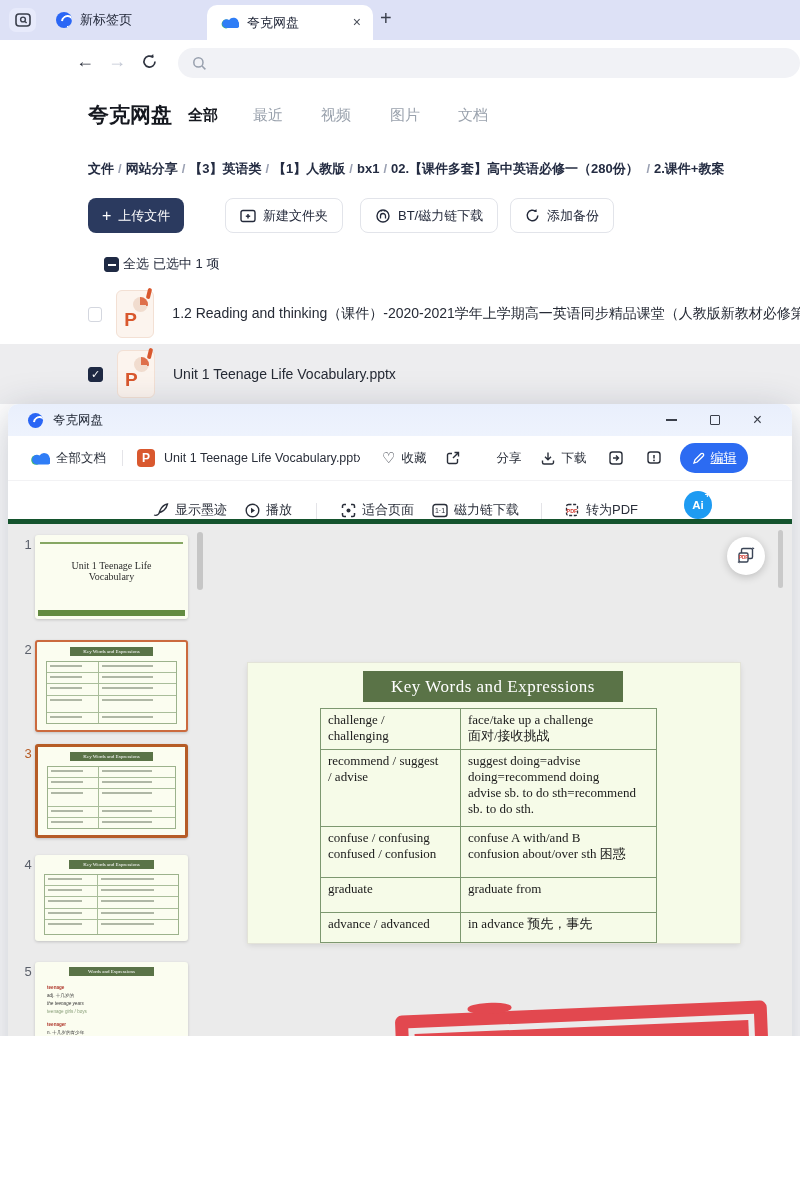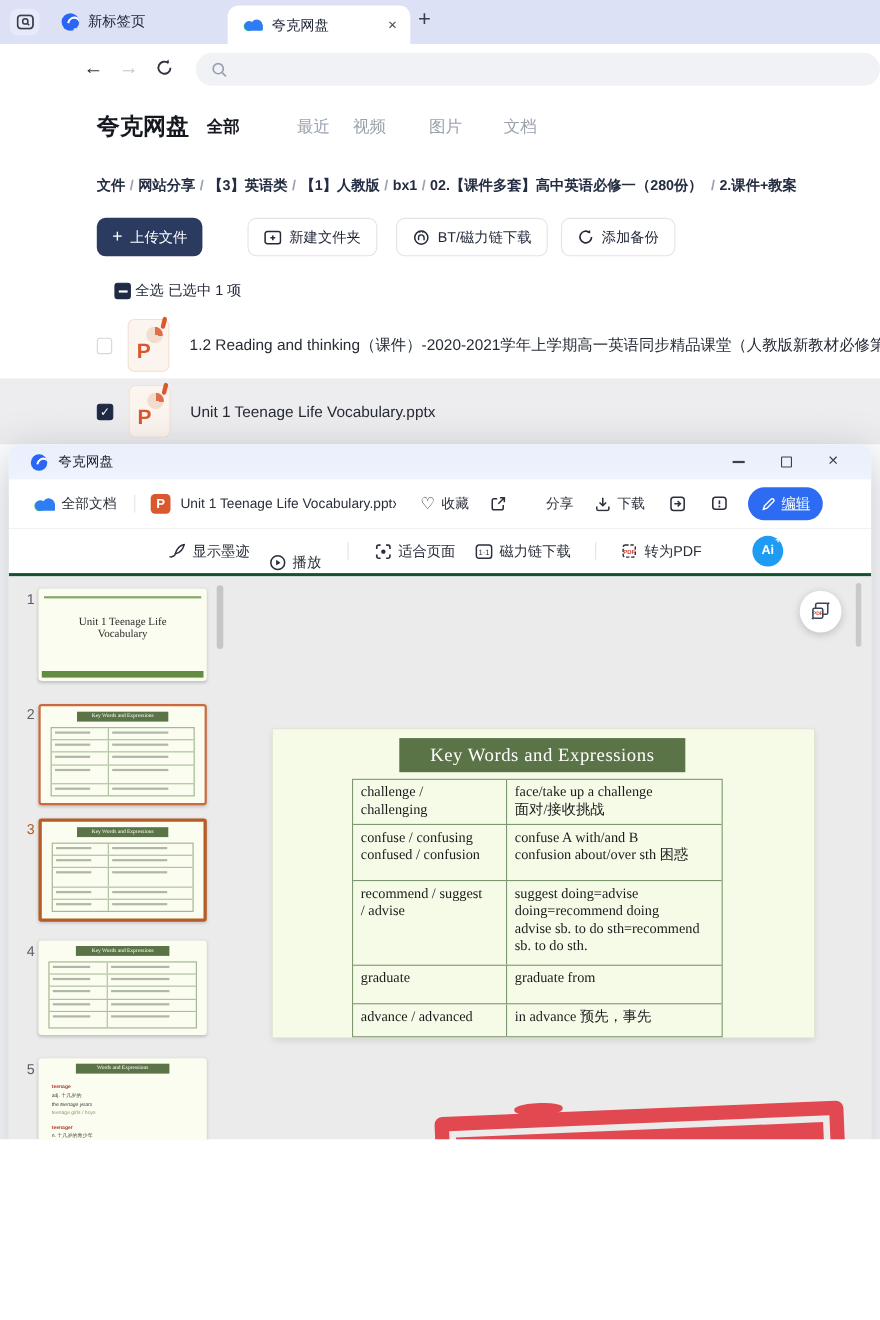--- a/index.html
+++ b/index.html
@@ -55,21 +55,21 @@
   .wc-max { width:10px; height:10px; border:1.4px solid #3a3f4a; border-radius:1px; }
   .wc-close { font-size:16px; color:#3a3f4a; line-height:14px; }
 
   .doc-bar { left:0; top:32px; width:784px; height:44px; background:#fff; display:flex; align-items:center; font-size:12.5px; color:#2a2f3a; }
   .doc-bar .vdiv { width:1px; height:16px; background:#e4e4e8; }
   .pbadge { width:18px; height:18px; border-radius:4px; background:#d9582e; color:#fff; font-size:12px; font-weight:bold; display:flex; align-items:center; justify-content:center; }
   .doc-name { max-width:196px; white-space:nowrap; overflow:hidden; }
   .tb-item { display:flex; align-items:center; gap:6px; color:#2a2f3a; }
   .edit-btn { width:68px; height:30px; border-radius:15px; background:#2c6bf2; color:#fff; font-size:13px; display:flex; align-items:center; justify-content:center; gap:5px; }
 
-  .tools-row { left:0; top:76px; width:784px; height:44px; background:#fff; border-top:1px solid #f2f2f4; border-bottom:3px solid #14532d; display:flex; align-items:center; font-size:13px; color:#2a2f3a; }
+  .tools-row { left:0; top:76px; width:784px; height:44px; background:#fff; border-top:1px solid #f2f2f4; border-bottom:5px solid #14532d; display:flex; align-items:flex-end; font-size:13px; color:#2a2f3a; }
   .tools-row .vdiv { width:1px; height:16px; background:#e4e4e8; }
   .ai-btn { width:28px; height:28px; border-radius:50%; background:#1e9bf2; color:#fff; font-size:11.5px; font-weight:bold; display:flex; align-items:center; justify-content:center; position:relative; }
   .ai-btn::after { content:"+"; position:absolute; right:2px; top:-1px; font-size:9px; }
 
   .v-content { left:0; top:120px; width:784px; height:608px; background:#ebebeb; overflow:hidden; }
 
   
   .thumb-num { left:12px; width:16px; text-align:center; font-size:13px; color:#5a5f6a; }
   .thumb { left:27px; width:153px; background:#fbfdf0; border-radius:3px; box-shadow:0 1px 3px rgba(0,0,0,.18); overflow:hidden; }
   .thumb.sel-thin { border:2px solid #cb6a3e; }
@@ -169,21 +169,21 @@
           <svg width="15" height="15" viewBox="0 0 15 15">
             <circle cx="6.4" cy="6.4" r="4.6" fill="none" stroke="#98a0ae" stroke-width="1.5"></circle>
             <line x1="10" y1="10" x2="13.4" y2="13.4" stroke="#98a0ae" stroke-width="1.5"></line>
           </svg>
         </span>
     </div>
   </div>
 
   <div class="abs page-title">夸克网盘</div>
   <div class="abs ptab on" style="left:188px;">全部</div>
-  <div class="abs ptab" style="left:270px;">最近</div>
+  <div class="abs ptab" style="left:253px;">最近</div>
   <div class="abs ptab" style="left:321px;">视频</div>
   <div class="abs ptab" style="left:390px;">图片</div>
   <div class="abs ptab" style="left:458px;">文档</div>
 
   <div class="abs breadcrumb"><span>文件</span><span class="bc-sep">/</span><span>网站分享</span><span class="bc-sep">/</span><span>【3】英语类</span><span class="bc-sep">/</span><span>【1】人教版</span><span class="bc-sep">/</span><span>bx1</span><span class="bc-sep">/</span><span>02.【课件多套】高中英语必修一（280份）</span> <span class="bc-sep">/</span><span>2.课件+教案</span></div>
 
   <div class="abs act-btn dark" style="left:88px;">
     <span style="font-size:16px;">+</span>
     <span>上传文件</span>
   </div>
@@ -493,33 +493,33 @@
 
       <div class="abs slide">
         <div class="slide-head">Key Words and Expressions</div>
         <div class="vtable">
           <div class="vrow" style="min-height:41px;">
             <div class="vcell-l pre">challenge  /
 challenging</div>
             <div class="vcell-r pre">face/take up a challenge
 面对/接收挑战</div>
           </div>
-          <div class="vrow" style="min-height:51px;">
-            <div class="vcell-l pre">confuse   / confusing
-confused /   confusion</div>
-            <div class="vcell-r pre">confuse A with/and B
-confusion about/over sth 困惑</div>
-          </div>
           <div class="vrow" style="min-height:77px;">
             <div class="vcell-l pre">recommend   / suggest
  / advise</div>
             <div class="vcell-r pre">suggest doing=advise
 doing=recommend doing
 advise sb. to do sth=recommend
 sb. to do sth.</div>
+          </div>
+          <div class="vrow" style="min-height:51px;">
+            <div class="vcell-l pre">confuse   / confusing
+confused /   confusion</div>
+            <div class="vcell-r pre">confuse A with/and B
+confusion about/over sth 困惑</div>
           </div>
           <div class="vrow" style="min-height:35px;">
             <div class="vcell-l pre">graduate</div>
             <div class="vcell-r pre">graduate from</div>
           </div>
           <div class="vrow" style="min-height:29px;">
             <div class="vcell-l pre">advance   / advanced</div>
             <div class="vcell-r pre">in advance 预先，事先</div>
           </div>
         </div>

